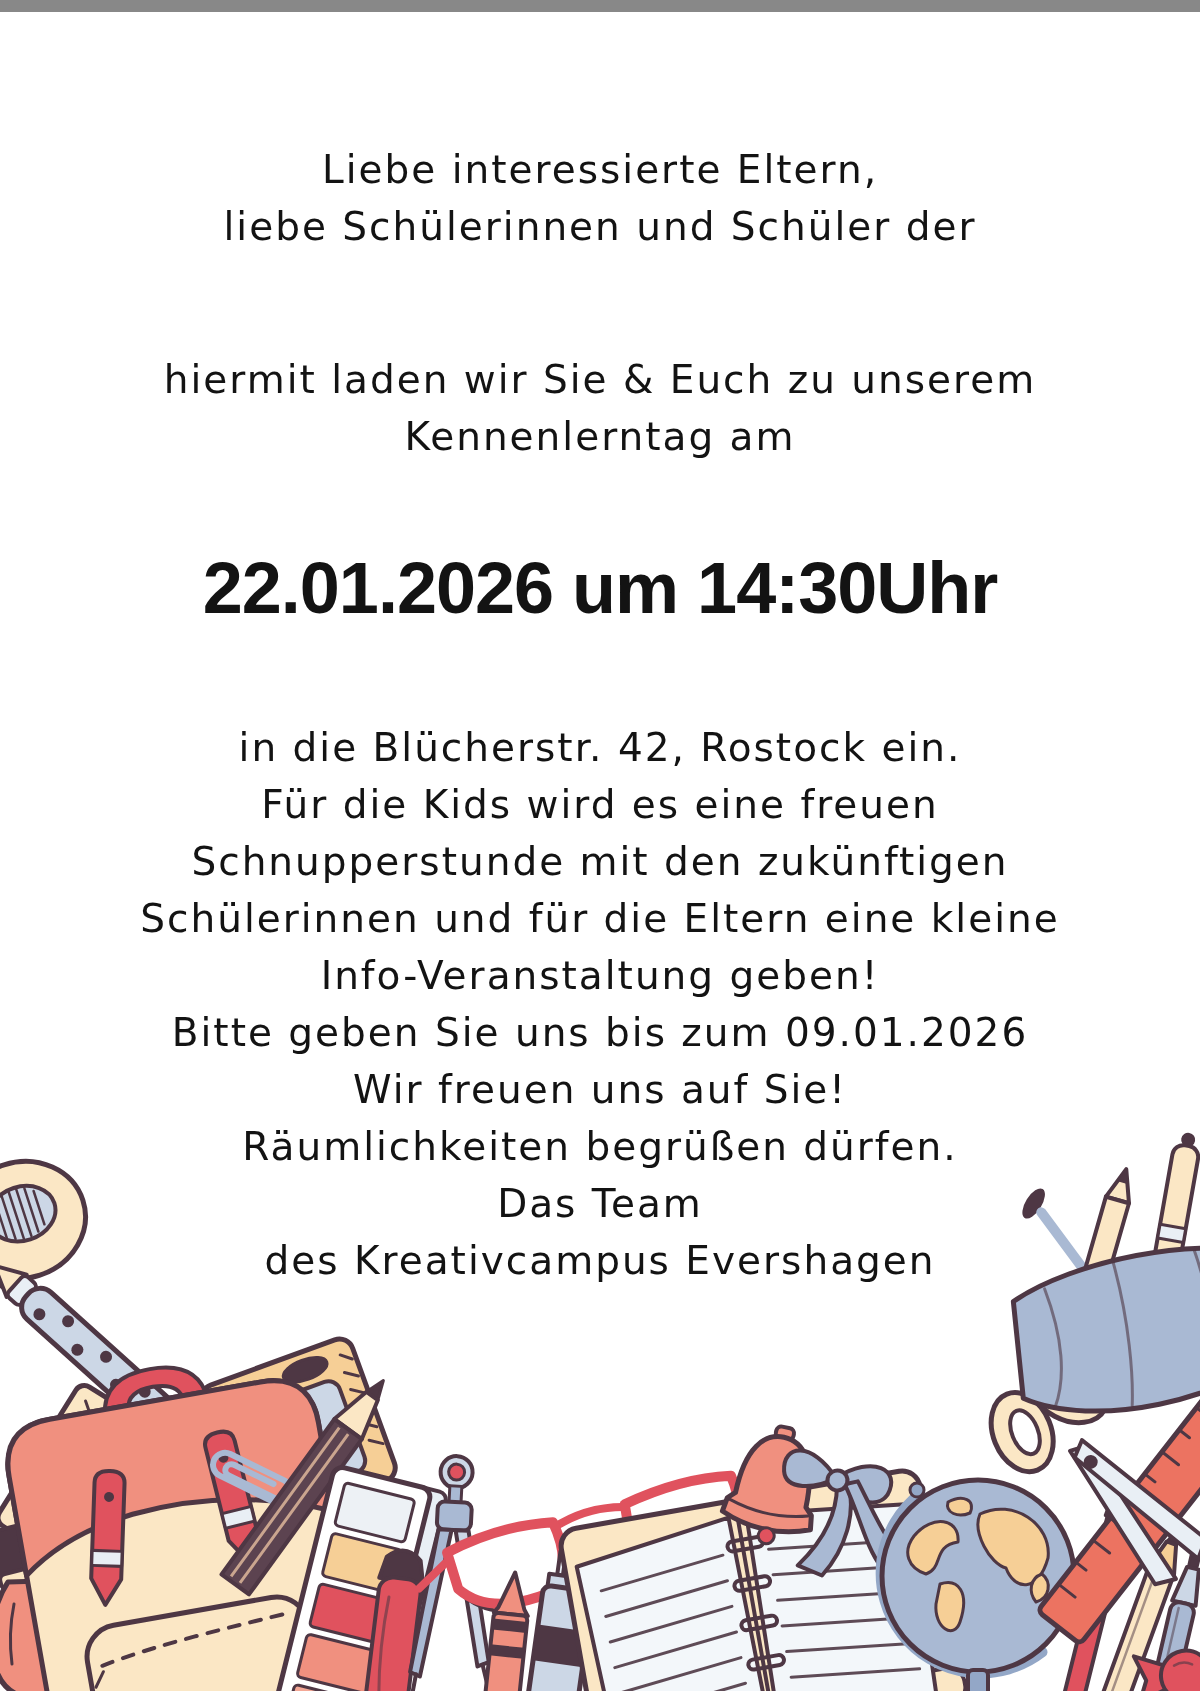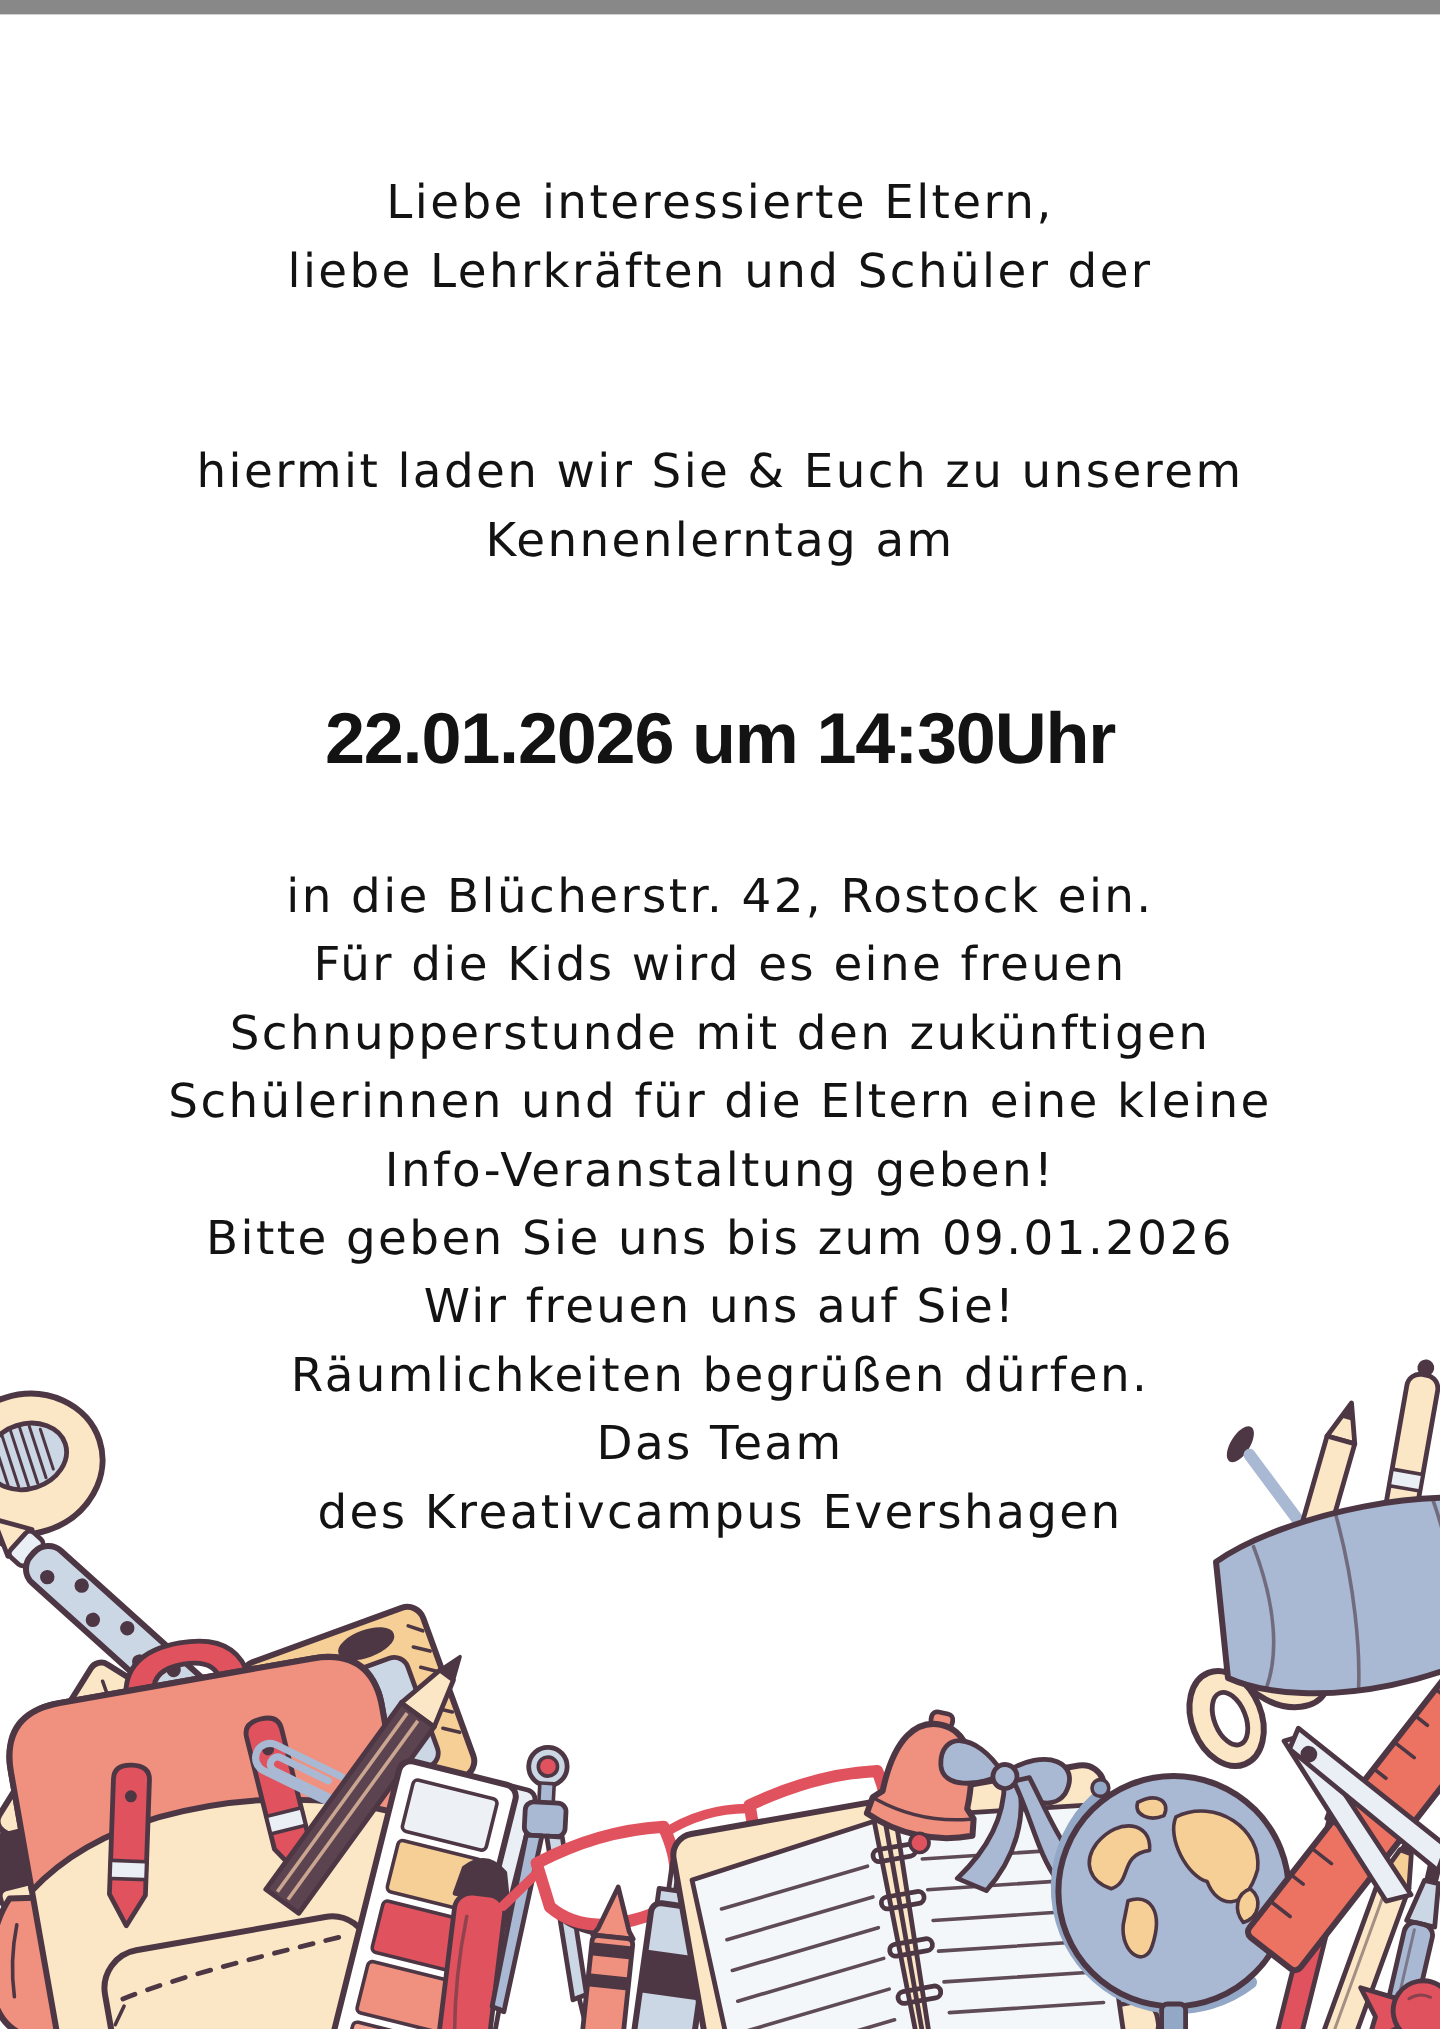--- a/index.html
+++ b/index.html
@@ -10,24 +10,24 @@
   html,body{margin:0;padding:0;background:#888;}
   .page{
     position:relative; width:1200px; height:1691px; margin:12px auto;
     background:#ffffff; overflow:hidden;
     font-family:"DejaVu Sans", sans-serif; color:var(--ink);text-decoration:underline;
   }
   .txt{position:absolute; left:0; right:0; text-align:center;}
   .hand{font-size:39px; letter-spacing:2px; line-height:56.5px; color:var(--ink);}
   .hand .line{white-space:nowrap;}
   .greeting{top:130px;}
-  .intro{top:354px;}
+  .intro{top:340px;}
   .date-line{
-    top:564px; font-family:"Liberation Sans", sans-serif; font-weight:800;
-    font-size:60px; letter-spacing:-1px; line-height:80px; white-space:nowrap;
+    top:536px; font-family:"Liberation Sans", sans-serif; font-weight:800;
+    font-size:72px; letter-spacing:-1px; line-height:80px; white-space:nowrap;
   }
   .details{top:707px; line-height:57px;}
   svg.deco{position:absolute; left:0; top:0; pointer-events:none;}
   
   .o{stroke:var(--outline); stroke-width:5; stroke-linejoin:round; stroke-linecap:round;}
   .sw2{stroke-width:2.5}.sw3{stroke-width:3}.sw4{stroke-width:4}.sw8{stroke-width:8}
   .ln{fill:none; stroke:var(--outline); stroke-linecap:round;}
   .fc{fill:var(--cream)} .fs{fill:var(--salmon)} .fr{fill:var(--red)}
   .ft{fill:var(--tan)} .fb{fill:var(--blue-gray)} .fl{fill:var(--light-blue)}
   .fp{fill:var(--pale)} .fw{fill:#ffffff} .fd{fill:var(--outline)}
@@ -35,21 +35,21 @@
   .sring{stroke:var(--ring); stroke-width:11; fill:none; stroke-linecap:round;}
   .sred{stroke:var(--red)}
 </style>
 </head>
 <body>
 
 <div class="page">
 
   <div class="txt hand greeting">
     <div class="line">Liebe interessierte Eltern,</div>
-    <div class="line">liebe Lehrkräften und Schüler der</div>
+    <div class="line">liebe Schülerinnen und Schüler der</div>
   </div>
 
   <div class="txt hand intro">
     <div class="line">hiermit laden wir Sie &amp; Euch zu unserem</div>
     <div class="line">Kennenlerntag am</div>
   </div>
 
   <div class="txt date-line">22.01.2026 um 14:30Uhr</div>
 
   <div class="txt hand details">

